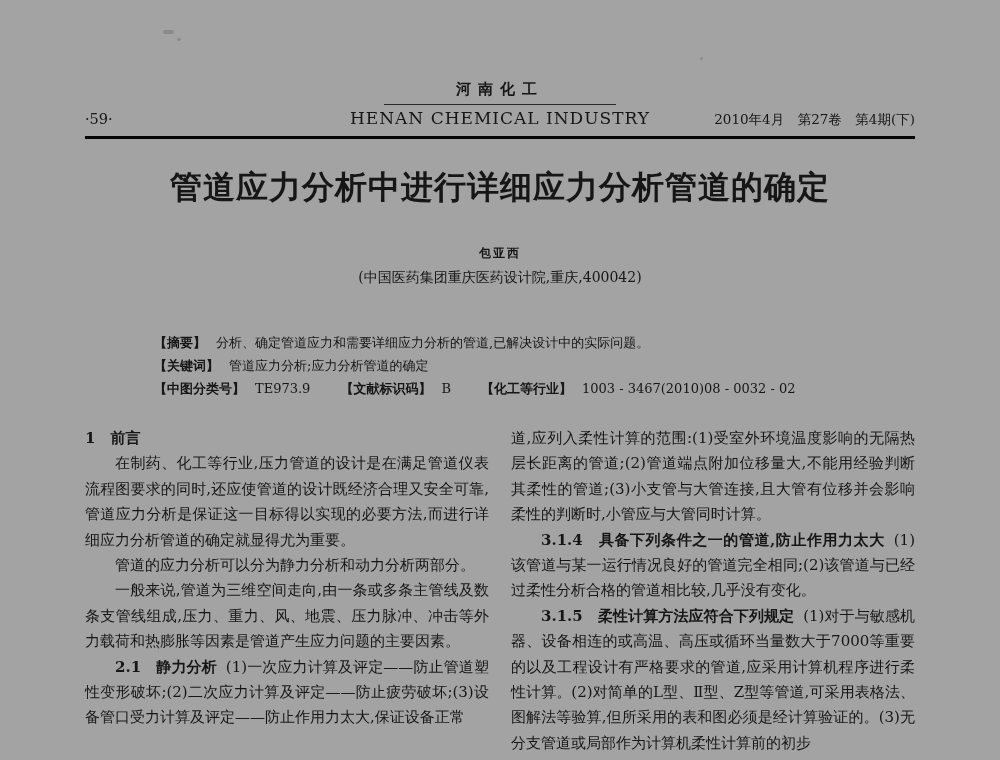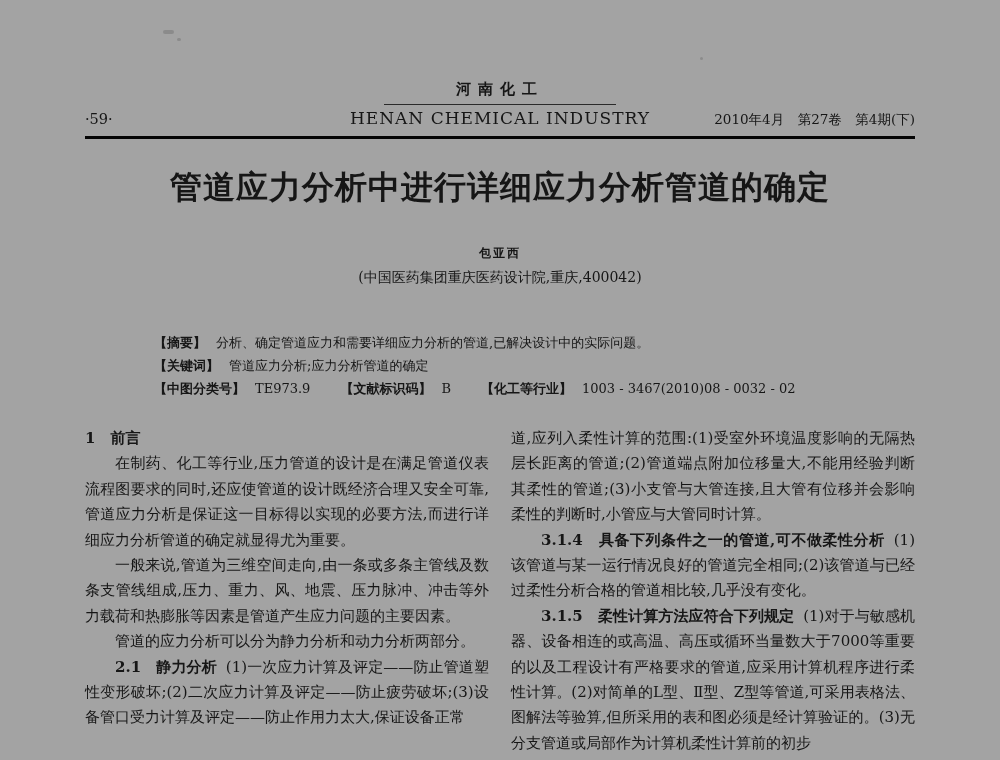--- a/index.html
+++ b/index.html
@@ -127,27 +127,27 @@
       <div class="meta-line">
         <span class="meta-label">【中图分类号】</span><span class="meta-gap">TE973.9</span><span class="meta-label">【文献标识码】</span><span class="meta-gap">B</span><span class="meta-label">【化工等行业】</span><span>1003 - 3467(2010)08 - 0032 - 02</span>
       </div>
     </section>
 
     <section class="body-cols">
 
       <div class="col">
         <p class="sec-heading">1　前言</p>
         <p class="indent">在制药、化工等行业,压力管道的设计是在满足管道仪表流程图要求的同时,还应使管道的设计既经济合理又安全可靠,管道应力分析是保证这一目标得以实现的必要方法,而进行详细应力分析管道的确定就显得尤为重要。</p>
+        <p class="indent">管道的应力分析可以分为静力分析和动力分析两部分。</p>
         <p class="indent">一般来说,管道为三维空间走向,由一条或多条主管线及数条支管线组成,压力、重力、风、地震、压力脉冲、冲击等外力载荷和热膨胀等因素是管道产生应力问题的主要因素。</p>
-        <p class="indent">管道的应力分析可以分为静力分析和动力分析两部分。</p>
         <p class="indent"><span class="runin">2.1　静力分析</span><span>(1)一次应力计算及评定——防止管道塑性变形破坏;(2)二次应力计算及评定——防止疲劳破坏;(3)设备管口受力计算及评定——防止作用力太大,保证设备正常</span></p>
       </div>
 
       <div class="col">
         <p>道,应列入柔性计算的范围:(1)受室外环境温度影响的无隔热层长距离的管道;(2)管道端点附加位移量大,不能用经验判断其柔性的管道;(3)小支管与大管连接,且大管有位移并会影响柔性的判断时,小管应与大管同时计算。</p>
-        <p class="indent"><span class="runin">3.1.4　具备下列条件之一的管道,可不做柔性分析</span><span>(1)该管道与某一运行情况良好的管道完全相同;(2)该管道与已经过柔性分析合格的管道相比较,几乎没有变化。</span></p>
+        <p class="indent"><span class="runin">3.1.4　具备下列条件之一的管道,防止作用力太大</span><span>(1)该管道与某一运行情况良好的管道完全相同;(2)该管道与已经过柔性分析合格的管道相比较,几乎没有变化。</span></p>
         <p class="indent"><span class="runin">3.1.5　柔性计算方法应符合下列规定</span><span>(1)对于与敏感机器、设备相连的或高温、高压或循环当量数大于7000等重要的以及工程设计有严格要求的管道,应采用计算机程序进行柔性计算。(2)对简单的L型、Ⅱ型、Z型等管道,可采用表格法、图解法等验算,但所采用的表和图必须是经计算验证的。(3)无分支管道或局部作为计算机柔性计算前的初步</span></p>
       </div>
 
     </section>
 
   </div>
 </div>
 
 </body></html>

